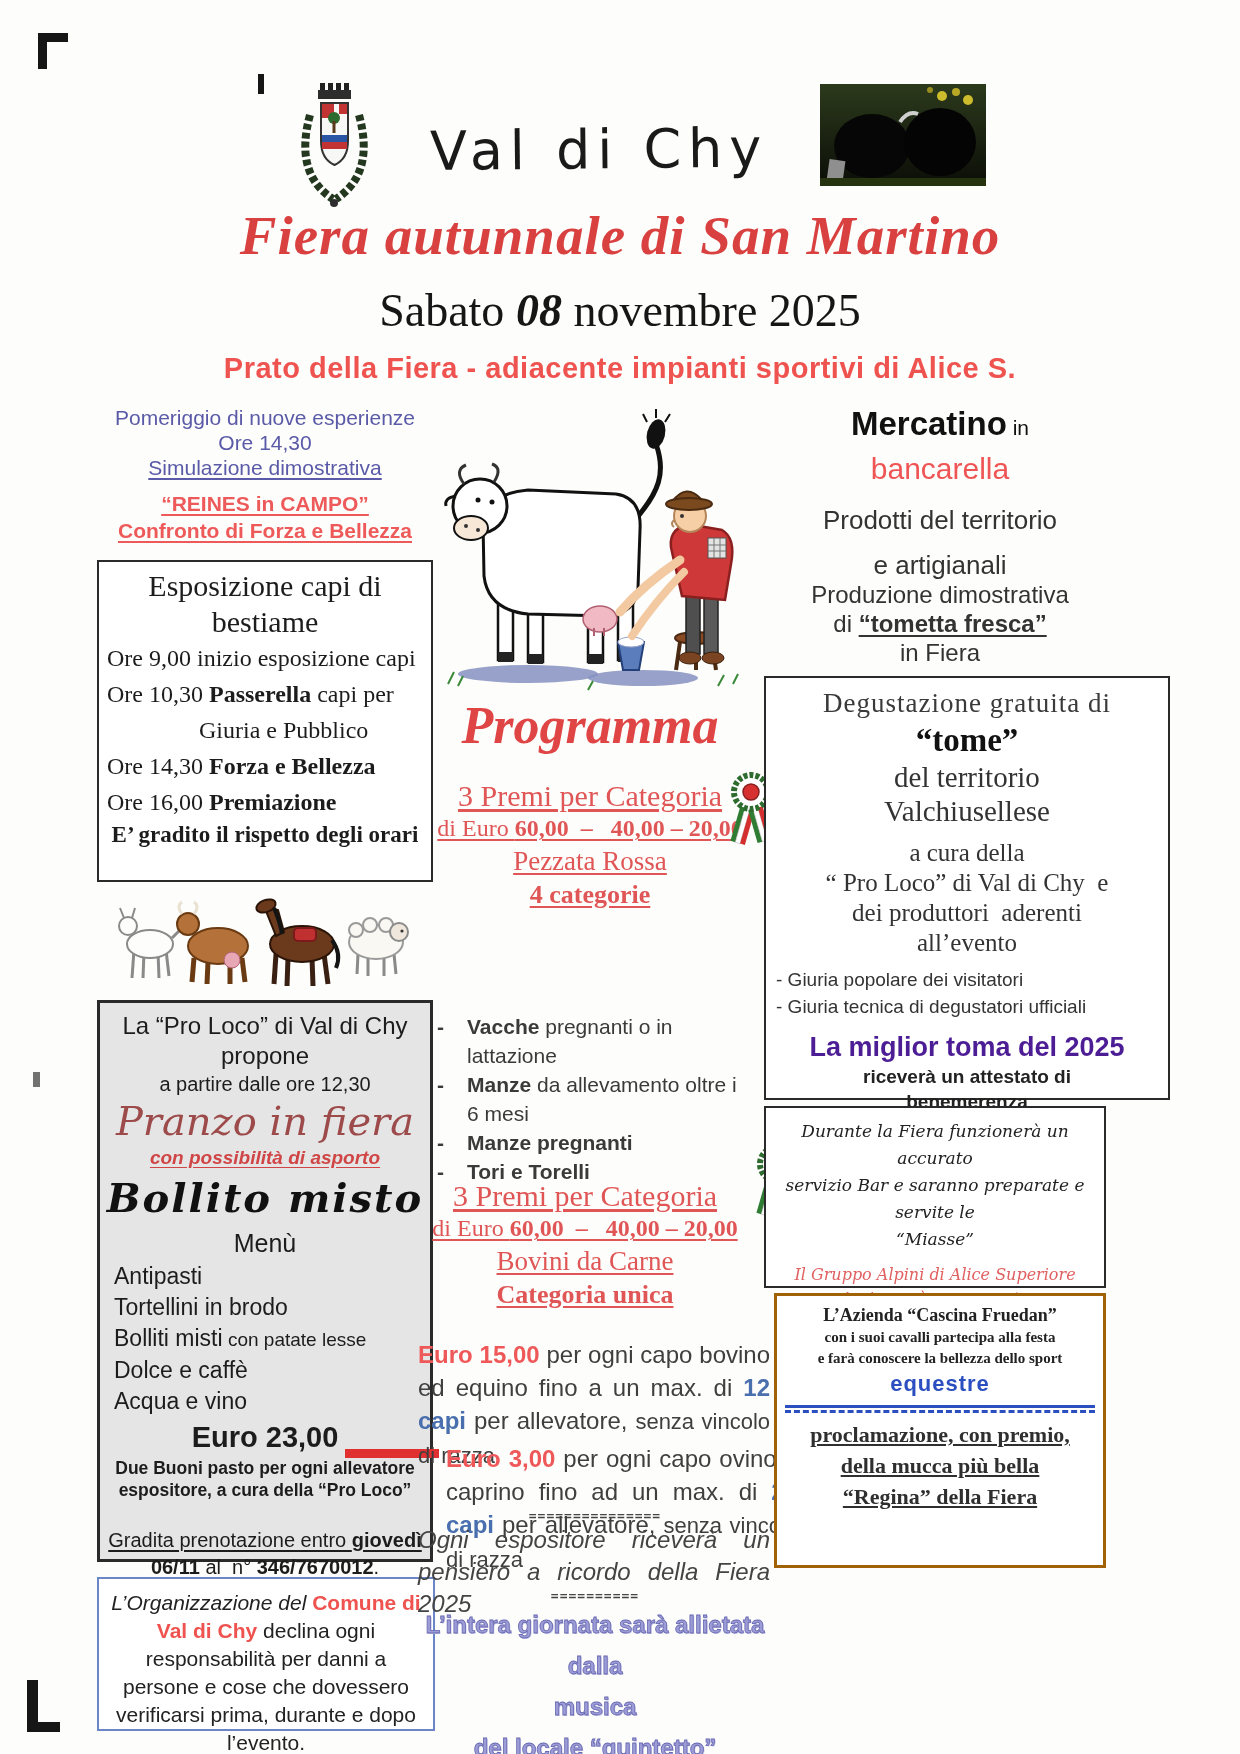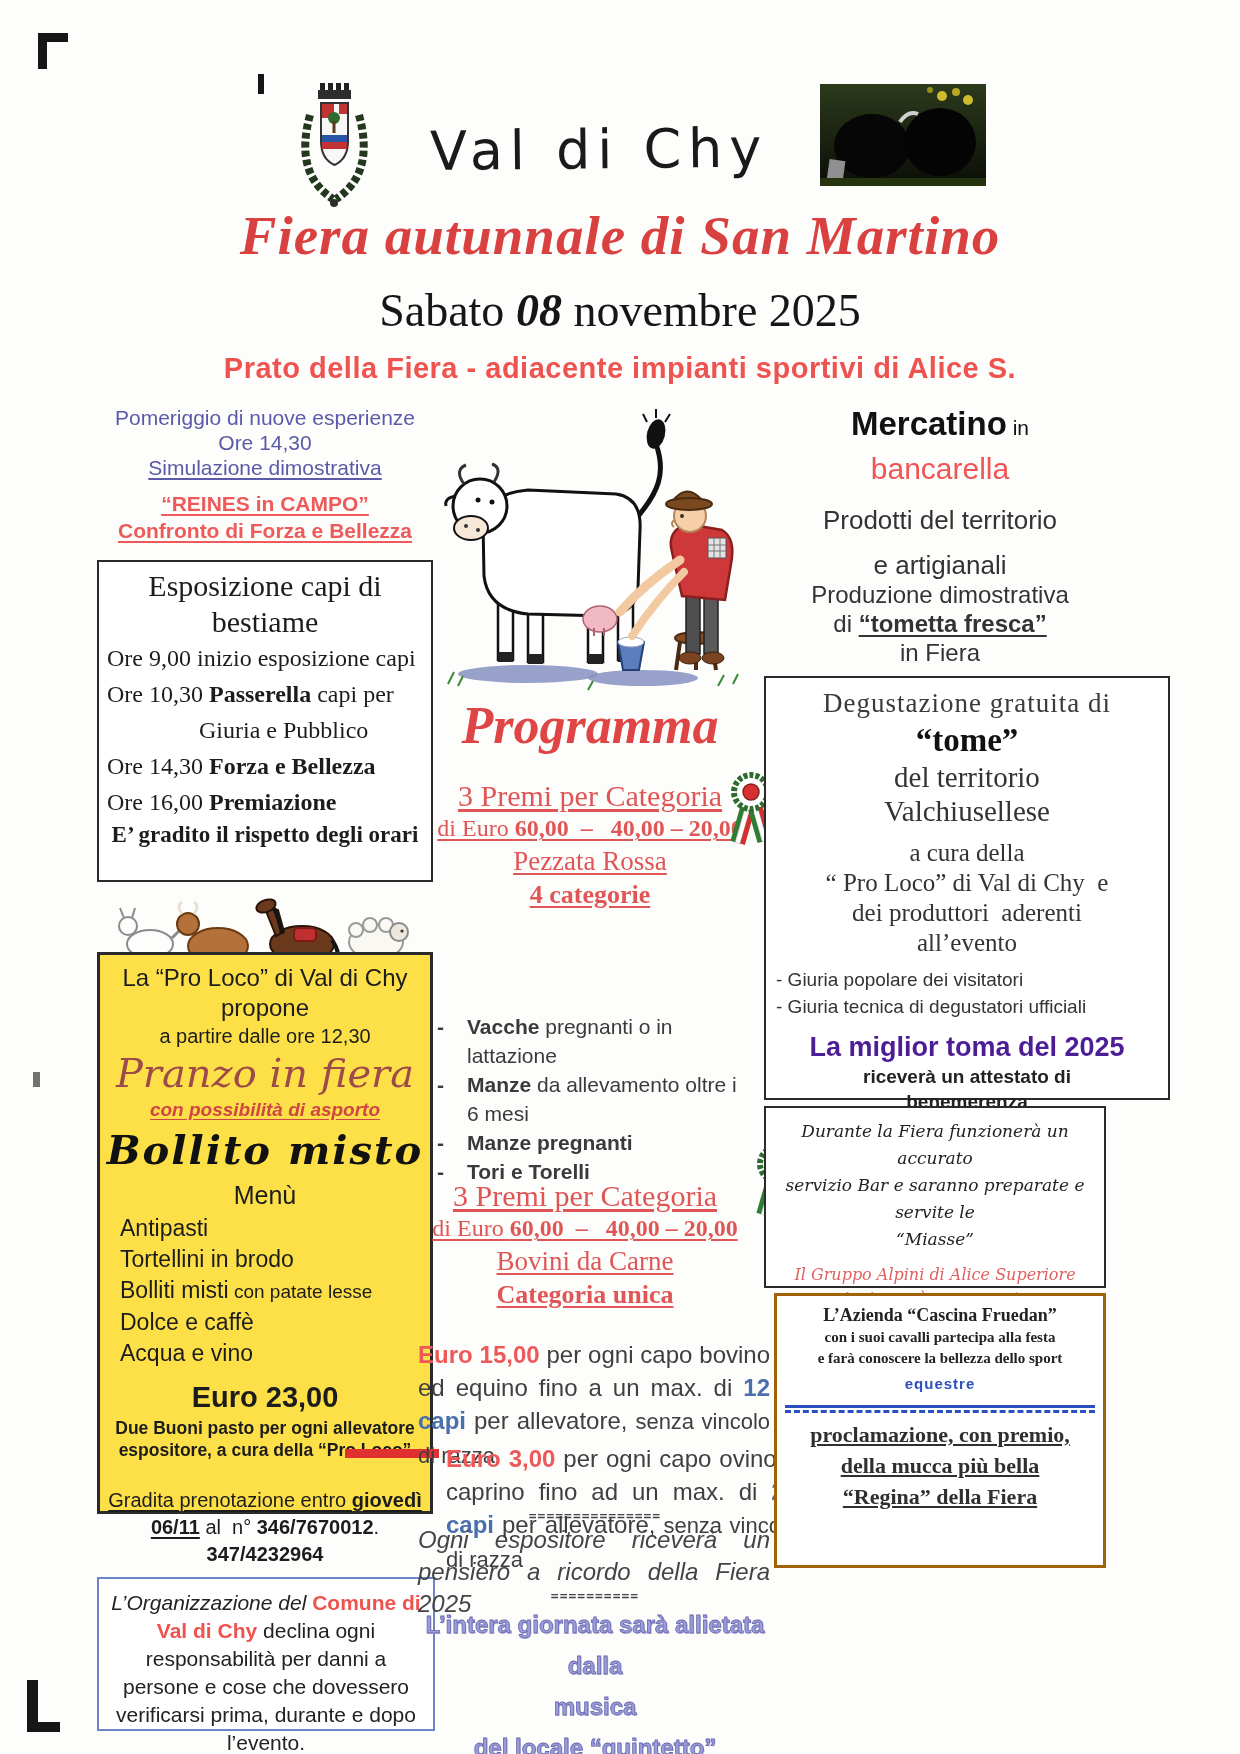--- a/index.html
+++ b/index.html
@@ -26,33 +26,33 @@
   
   .afternoon{left:95px;top:405px;width:340px;color:#5a5aa8;font-size:21px;line-height:25px;}
   .reines{left:95px;top:490px;width:340px;color:#ee5a5a;font-weight:bold;font-size:21px;line-height:27px;}
   .expo{left:97px;top:560px;width:336px;height:322px;border:2px solid #2a2a2a;background:#fff;
         box-sizing:border-box;padding:6px 8px;}
   .expo .tt{font-size:30px;line-height:36px;text-align:center;}
   .expo .row{font-size:24px;line-height:36px;}
   .expo .ind{padding-left:92px;}
   .expo .note{font-size:23px;text-align:center;font-weight:bold;margin-top:2px;}
   .animals{left:112px;top:892px;width:310px;height:98px;}
-  .proloco{left:97px;top:952px;width:336px;height:562px;border:3px solid #2a2a2a;background:#fde047;
-           box-sizing:border-box;padding:8px 6px;text-align:center;}
+  .proloco{left:97px;top:1000px;width:336px;height:562px;border:3px solid #2a2a2a;background:#e5e5e5;
+           box-sizing:border-box;padding:8px 0;text-align:center;}
   .proloco .t1{font-size:24px;line-height:30px;}
   .proloco .t2{font-size:24px;line-height:30px;}
   .proloco .t3{font-size:20px;line-height:26px;}
   .proloco .pranzo{font-size:40px;color:#9d4a4a;line-height:48px;font-family:"DejaVu Serif",serif;font-style:italic;}
   .proloco .asporto{font-size:19px;color:#d04545;font-weight:bold;font-style:italic;line-height:26px;}
   .proloco .bollito{font-size:40px;line-height:54px;font-family:"DejaVu Serif",serif;
                     font-style:italic;font-weight:bold;letter-spacing:2px;color:#111;}
   .proloco .menu{font-size:25px;line-height:36px;}
   .proloco .items{text-align:left;padding-left:14px;font-size:23px;line-height:31px;}
   .proloco .sm{font-size:19px;}
-  .proloco .prezzo{font-size:29px;font-weight:bold;line-height:40px;margin-top:8px;}
+  .proloco .prezzo{font-size:29px;font-weight:bold;line-height:40px;margin-top:0;}
   .proloco .buoni{font-size:17.5px;font-weight:bold;line-height:22px;}
   .proloco .pren{font-size:20px;line-height:27px;margin-top:26px;}
   .redbar{left:345px;top:1449px;width:94px;height:9px;background:#e03030;}
   .disc{left:97px;top:1577px;width:338px;height:154px;border:2px solid #6a86c8;background:#fff;
         box-sizing:border-box;padding:10px 10px;text-align:center;font-size:21px;line-height:28px;color:#222;}
   .disc .red{color:#ef5350;font-weight:bold;}
 
   
   .milk{left:428px;top:400px;width:335px;height:298px;}
   .programma{left:415px;top:696px;width:350px;font-size:52px;font-weight:bold;font-style:italic;
@@ -98,21 +98,21 @@
   .degu .b2{font-family:"Liberation Sans",sans-serif;font-size:19px;font-weight:bold;color:#222;line-height:25px;}
   .barbox{left:764px;top:1106px;width:342px;height:182px;border:2px solid #2a2a2a;background:#fff;
           box-sizing:border-box;padding:10px 0;text-align:center;}
   .barbox .scr{font-family:"DejaVu Serif",serif;font-style:italic;font-size:17px;line-height:27px;color:#222;}
   .barbox .red{font-family:"DejaVu Serif",serif;font-style:italic;font-size:16px;line-height:24px;
                color:#e06060;margin-top:10px;}
   .casc{left:774px;top:1293px;width:332px;height:275px;border:3px solid #a16207;background:#fff;
         box-sizing:border-box;padding:8px 6px;text-align:center;font-family:"Liberation Serif",serif;}
   .casc .l1{font-size:18px;font-weight:bold;line-height:23px;color:#222;}
   .casc .l23{font-size:15px;font-weight:bold;line-height:21px;color:#222;}
-  .casc .eq{font-size:15px;font-weight:bold;color:#2b4fc0;letter-spacing:1px;line-height:30px;
+  .casc .eq{font-size:22px;font-weight:bold;color:#2b4fc0;letter-spacing:1px;line-height:30px;
             font-family:"Liberation Sans",sans-serif;}
   .casc .dv1{border-top:3px solid #2b4fc0;margin:6px 2px 2px;}
   .casc .dv2{border-top:3px dashed #2b4fc0;margin:0 2px 6px;}
   .casc .p{font-size:22px;font-weight:bold;color:#2f2f2f;line-height:31px;text-decoration:underline;}
 </style>
 </head>
 <body>
 
 <div id="page">
 

